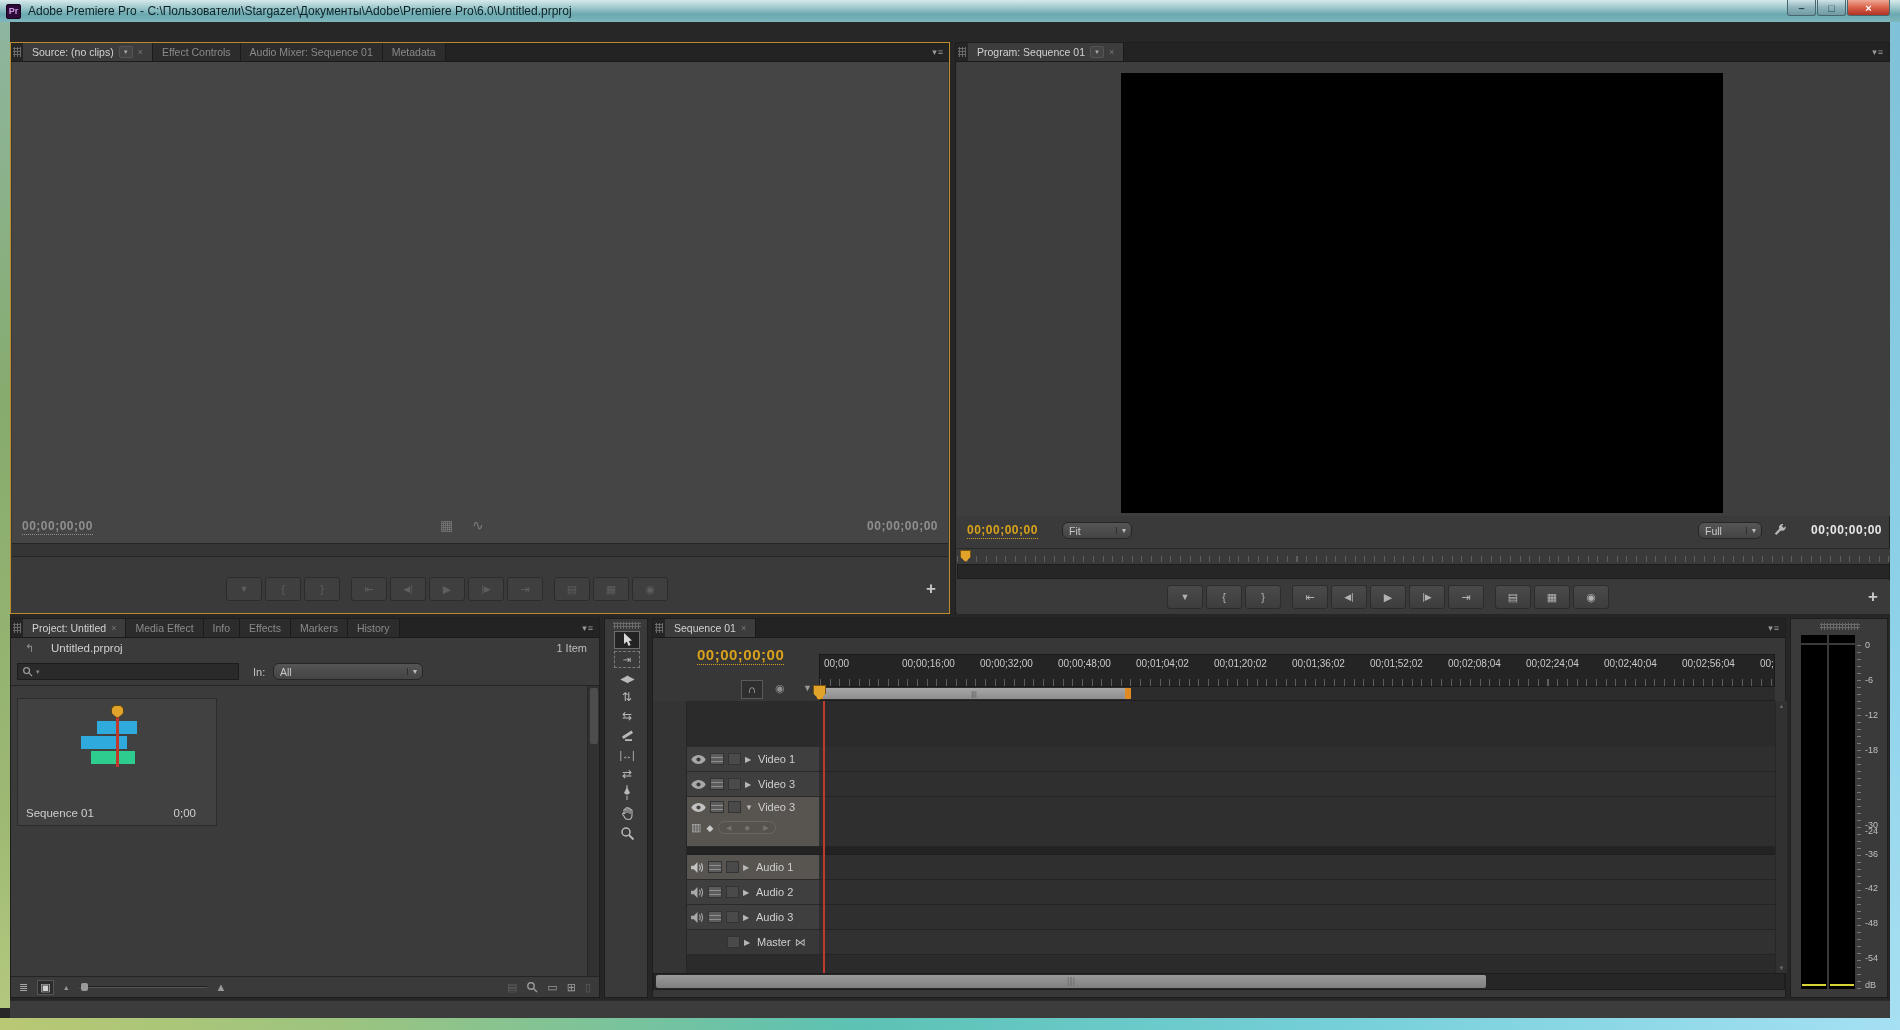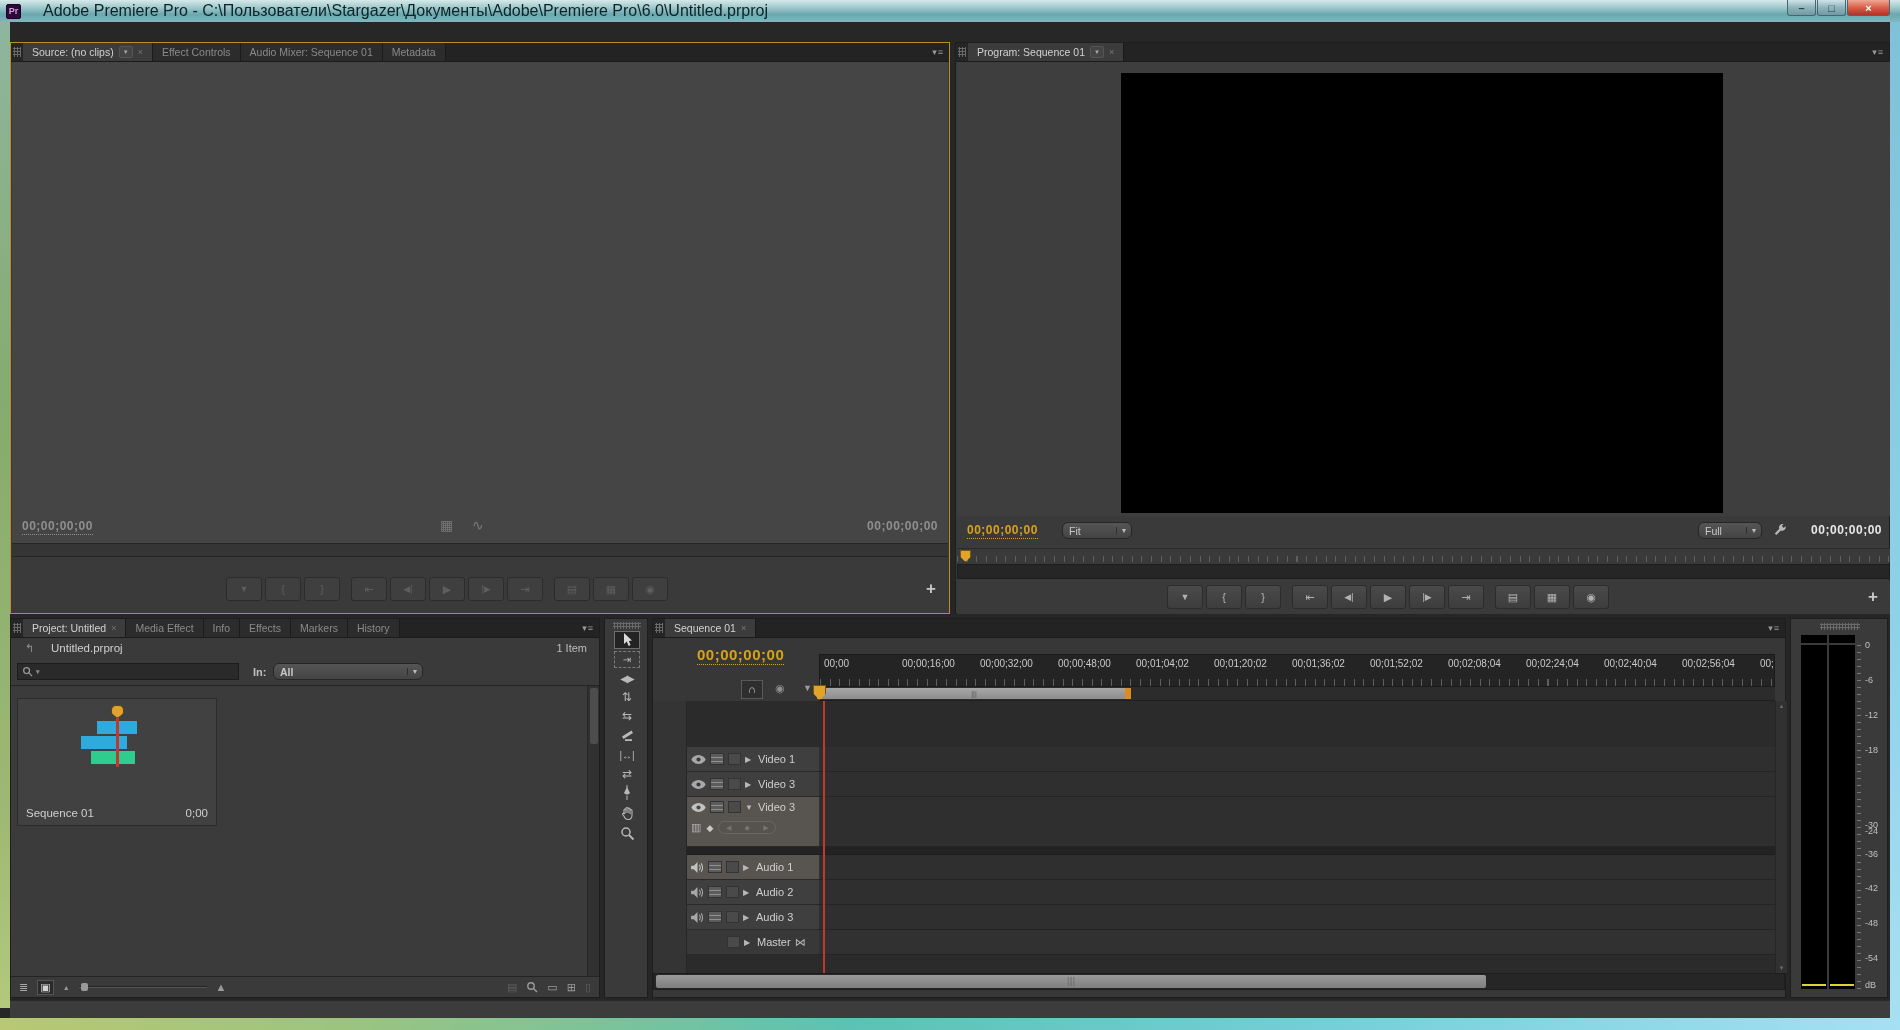--- a/index.html
+++ b/index.html
@@ -14,21 +14,21 @@
   .frame-right { left:1890px; top:22px; width:10px; height:1008px;
     background:linear-gradient(180deg,#7fc2d8,#8ed2ea 60%,#a8e0f2); }
   .frame-bottom{ left:0; top:1018px; width:1900px; height:12px;
     background:linear-gradient(90deg,#b9c873 0%,#9cc47f 18%,#5cc2b4 45%,#74cfd8 70%,#a5e0f4 100%); }
   .titlebar { left:0; top:0; width:1900px; height:22px;
     background:linear-gradient(180deg,#d6e9ea 0%,#9ec8cc 35%,#6ba8b0 65%,#7fb7bd 100%);
     display:flex; align-items:center; padding-left:6px; }
   .appicon { width:15px; height:15px; background:#2d0a38; color:#cf9fe3; font-size:9px;
     font-weight:bold; display:flex; align-items:center; justify-content:center;
     border-radius:2px; border:1px solid #1a0520; }
-  .title-text { margin-left:22px; font-size:16px; color:#0d2326; white-space:nowrap; }
+  .title-text { margin-left:7px; font-size:12px; color:#0d2326; white-space:nowrap; }
   .winbtns { position:absolute; right:10px; top:0; display:flex; }
   .wbtn { width:29px; height:16px; display:flex; align-items:center; justify-content:center;
     font-size:11px; color:#fff; border:1px solid #49666f; border-top:none;
     background:linear-gradient(180deg,#cfe3e8,#8fb4bc 50%,#6f9ba4);
     color:#23454c; border-radius:0 0 3px 3px; margin-left:1px; font-weight:bold; }
   .wbtn.close { width:43px; background:linear-gradient(180deg,#f0a895,#d9604a 50%,#b03324);
     color:#fff; }
   .menubar { left:10px; top:22px; width:1880px; height:20px; background:#f0f0f0;
     display:flex; align-items:center; padding-left:8px; }
   .menu-item { font-size:12px; color:#111; padding:0 9px; cursor:default; }
@@ -248,21 +248,21 @@
         <div style="flex:1; background:#232323;"></div>
         <div class="panelmenu">▾≡</div>
       </div>
 
       <div class="abs" style="left:0; top:19px; width:588px; height:22px;">
         <span class="abs" style="left:14px; top:4px; font-size:11px; color:#8f8f8f;">↰</span>
         <span class="abs" style="left:40px; top:4px; font-size:11.5px; color:#d0d0d0;">Untitled.prproj</span>
         <span class="abs" style="right:12px; top:4px; font-size:11px; color:#bdbdbd;">1 Item</span>
       </div>
 
-      <div class="abs" style="left:0; top:41px; width:588px; height:25px;font-weight:bold;">
+      <div class="abs" style="left:0; top:41px; width:588px; height:25px;">
         <div class="abs" style="left:6px; top:3px; width:222px; height:17px; background:#2a2a2a; border:1px solid #1c1c1c; display:flex; align-items:center; padding:0 4px;">
           <svg class="ic" width="11" height="11" viewBox="0 0 12 12">
             <circle cx="5" cy="5" r="3.2" fill="none" stroke="#9a9a9a" stroke-width="1.4"></circle>
             <line x1="7.5" y1="7.5" x2="11" y2="11" stroke="#9a9a9a" stroke-width="1.4"></line>
           </svg>
           <span style="font-size:7px; color:#8a8a8a; margin-left:3px;">▾</span>
         </div>
         <span class="abs" style="left:242px; top:6px; font-size:11px; color:#c0c0c0;">In:</span>
         <div class="abs dropdown" style="left:262px; top:3px; width:150px; height:17px;">
           <span class="dlabel">All</span>
@@ -273,21 +273,21 @@
       <div class="abs" style="left:0; top:66px; width:588px; height:292px; background:#3b3b3b; border-top:1px solid #242424; border-bottom:1px solid #242424;">
         <div class="abs" style="left:6px; top:12px; width:200px; height:128px; background:#414141; border:1px solid #2c2c2c;">
           <div class="abs" style="left:55px; top:6px; width:92px; height:80px;">
             <div class="abs" style="left:24px; top:16px; width:40px; height:13px; background:#2eaadc;"></div>
             <div class="abs" style="left:8px;  top:31px; width:46px; height:13px; background:#2eaadc;"></div>
             <div class="abs" style="left:18px; top:46px; width:44px; height:13px; background:#2ecc8f;"></div>
             <div class="abs" style="left:43px; top:10px; width:3px; height:52px; background:#c0392b;"></div>
             <div class="abs" style="left:38px; top:0; width:13px; height:13px; background:#e2a32b; border:1px solid #5d430e; border-radius:5px 5px 6px 6px; clip-path:polygon(0 0,100% 0,100% 60%,50% 100%,0 60%);"></div>
           </div>
           <span class="abs" style="left:8px; bottom:6px; font-size:11.5px; color:#cfcfcf;">Sequence 01</span>
-          <span class="abs" style="right:8px; bottom:6px; font-size:11.5px; color:#cfcfcf;">0;00</span>
+          <span class="abs" style="right:20px; bottom:6px; font-size:11.5px; color:#cfcfcf;">0;00</span>
         </div>
         <div class="abs" style="right:0; top:0; width:12px; height:290px; background:#313131; border-left:1px solid #262626;">
           <div class="abs" style="left:2px; top:2px; width:8px; height:56px; background:#4d4d4d; border-radius:2px;"></div>
         </div>
       </div>
 
       <div class="abs" style="left:0; top:358px; width:588px; height:20px; display:flex; align-items:center; padding:0 8px; gap:9px;">
         <span style="font-size:11px; color:#a8a8a8;">≣</span>
         <span style="font-size:11px; color:#d2d2d2; background:#2b2b2b; border:1px solid #555; padding:0 2px;">▣</span>
         <span style="font-size:7px; color:#9a9a9a;">▲</span>

